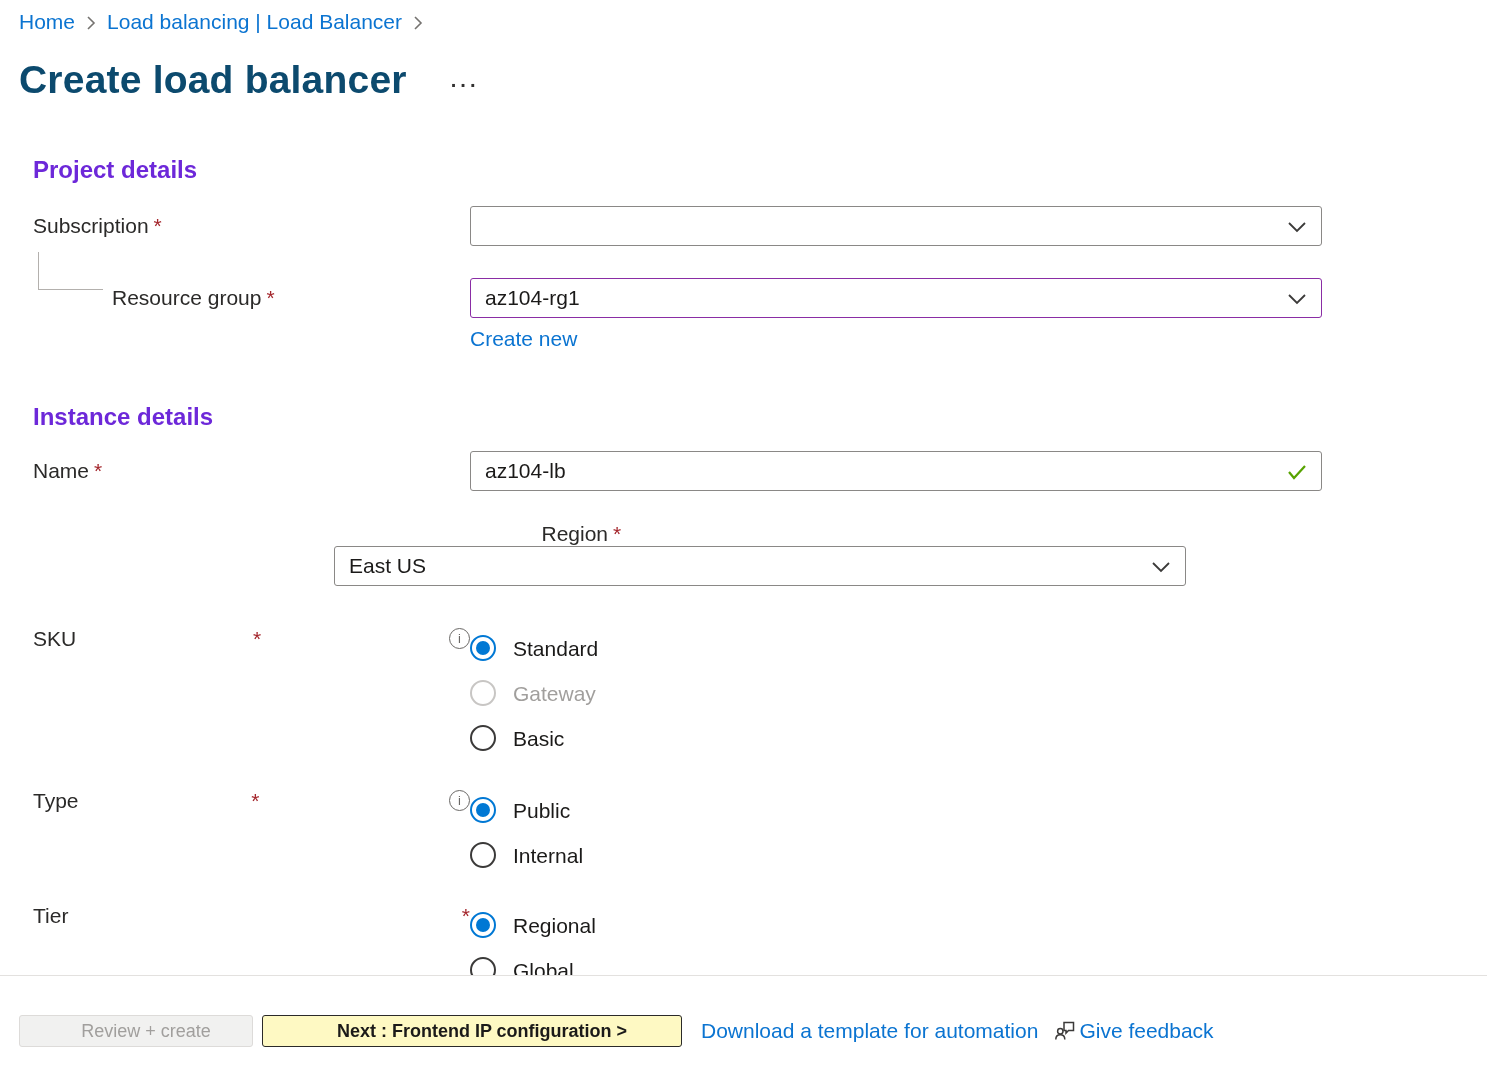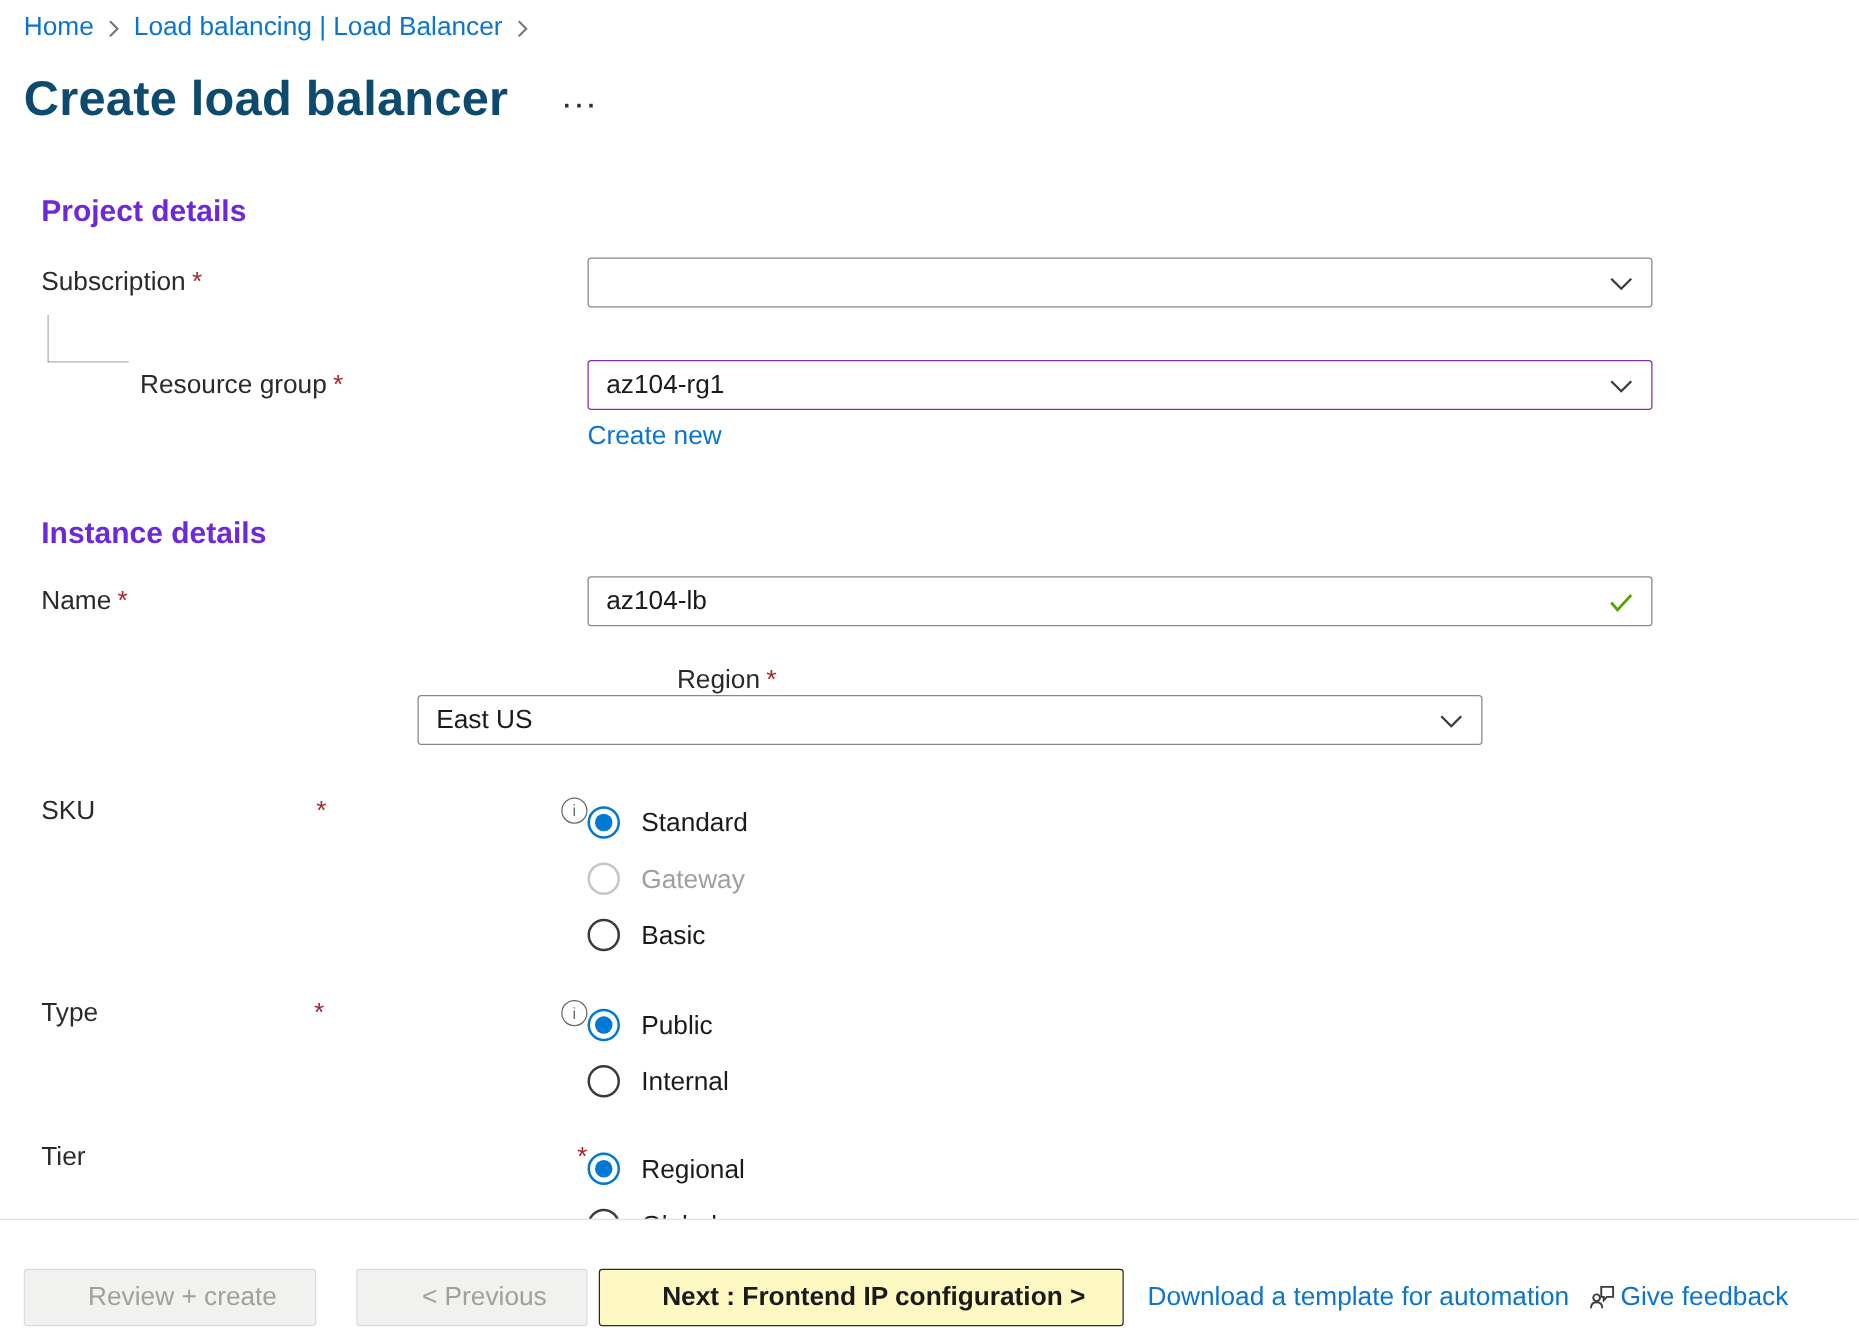--- a/index.html
+++ b/index.html
@@ -35,21 +35,21 @@
   .rg-label { padding-left:79px; }
 
   
   .combo, .text-field { position:relative; width:852px; height:40px; background:#fff;
     border:1px solid #8a8886; border-radius:3px; display:flex; align-items:center; cursor:pointer; }
   .combo-value, .field-value { font-size:21px; color:#1b1a19; padding-left:14px; flex:1; }
   .combo-chevron { position:absolute; right:12px; top:9px; }
   .purple-border { border:1.5px solid #8a2da5; }
   .check-badge { position:absolute; right:12px; top:9px; }
 
-  .row-rg { margin-top:42px; }
+  .row-rg { margin-top:32px; }
   .create-new { display:inline-block; margin-left:437px; margin-top:9px; font-size:21px;
     color:#0b74d1; text-decoration:none; cursor:pointer; }
 
   .row-name { margin-top:20px; }
   .row-region { margin-top:31px;flex-direction:column; }
 
   
   .radio-group-row { display:flex; align-items:flex-start; }
   .row-sku { margin-top:30px; }
   .row-type { margin-top:27px; }
@@ -65,22 +65,22 @@
   .radio-row.disabled .radio-label { color:#a19f9d; }
 
   .info-icon { display:inline-flex; align-items:center; justify-content:center; width:21px; height:21px;
     border:1.5px solid #6a6866; border-radius:50%; color:#6a6866; font-size:13px; font-weight:400;
     margin-left:16px; cursor:pointer; font-style:normal; line-height:1; }
   .ml-info-type { margin-left:22px; }
 
   
   .footer { position:absolute; left:0; right:0; top:975px; border-top:1px solid #e3e1df; background:#fff; height:99px; }
   .footer-inner { display:flex; align-items:center; padding:39px 0 0 19px; }
-  .btn { height:46px; display:inline-flex; align-items:center; justify-content:center;
-    font-size:21px; border-radius:3px; font-family:"Liberation Sans", sans-serif;padding-left:20px; }
+  .btn { height:32px; display:inline-flex; align-items:center; justify-content:center;
+    font-size:18px; border-radius:3px; font-family:"Liberation Sans", sans-serif;padding-left:20px; }
   .btn-disabled { background:#f1f1f0; border:1px solid #dddbd9; color:#a19f9d; cursor:default; }
   .btn-review { width:234px; }
   .btn-previous { width:185px; margin-left:32px; }
   .btn-next { width:420px; margin-left:9px; background:#fef9c3; border:1px solid #2b2a29;
     color:#1b1a19; font-weight:600; cursor:pointer; }
   .footer-link { font-size:21px; color:#0b74d1; text-decoration:none; cursor:pointer; }
   .link-download { margin-left:19px; }
   .feedback-wrap { display:inline-flex; align-items:center; margin-left:16px; cursor:pointer; }
   .feedback-icon { margin-right:2px; margin-top:3px; }
 </style>
@@ -240,21 +240,20 @@
           <span class="radio-label">Global</span>
         </div>
       </div>
     </div>
 
   </div>
 
   <div class="footer">
     <div class="footer-inner">
       <button class="btn btn-disabled btn-review" disabled="">Review + create</button>
-      <button class="btn btn-disabled btn-previous" disabled="">&lt; Previous</button>
       <button class="btn btn-next">Next : Frontend IP configuration &gt;</button>
       <a class="footer-link link-download">Download a template for automation</a>
       <span class="feedback-wrap">
         <span class="feedback-icon">
           <svg width="23" height="23" viewBox="0 0 23 23" fill="none">
             <path d="M10 3.5 h9.5 v8 h-5 l-2.5 2.7 v-2.7 h-2 z" stroke="#3b3a39" stroke-width="1.5" fill="none"></path>
             <circle cx="6.3" cy="12.2" r="2.7" stroke="#3b3a39" stroke-width="1.5" fill="none"></circle>
             <path d="M1.8 20.5 c0-3.1 2-4.7 4.5-4.7 s4.5 1.6 4.5 4.7" stroke="#3b3a39" stroke-width="1.5" fill="none"></path>
           </svg>
         </span>

